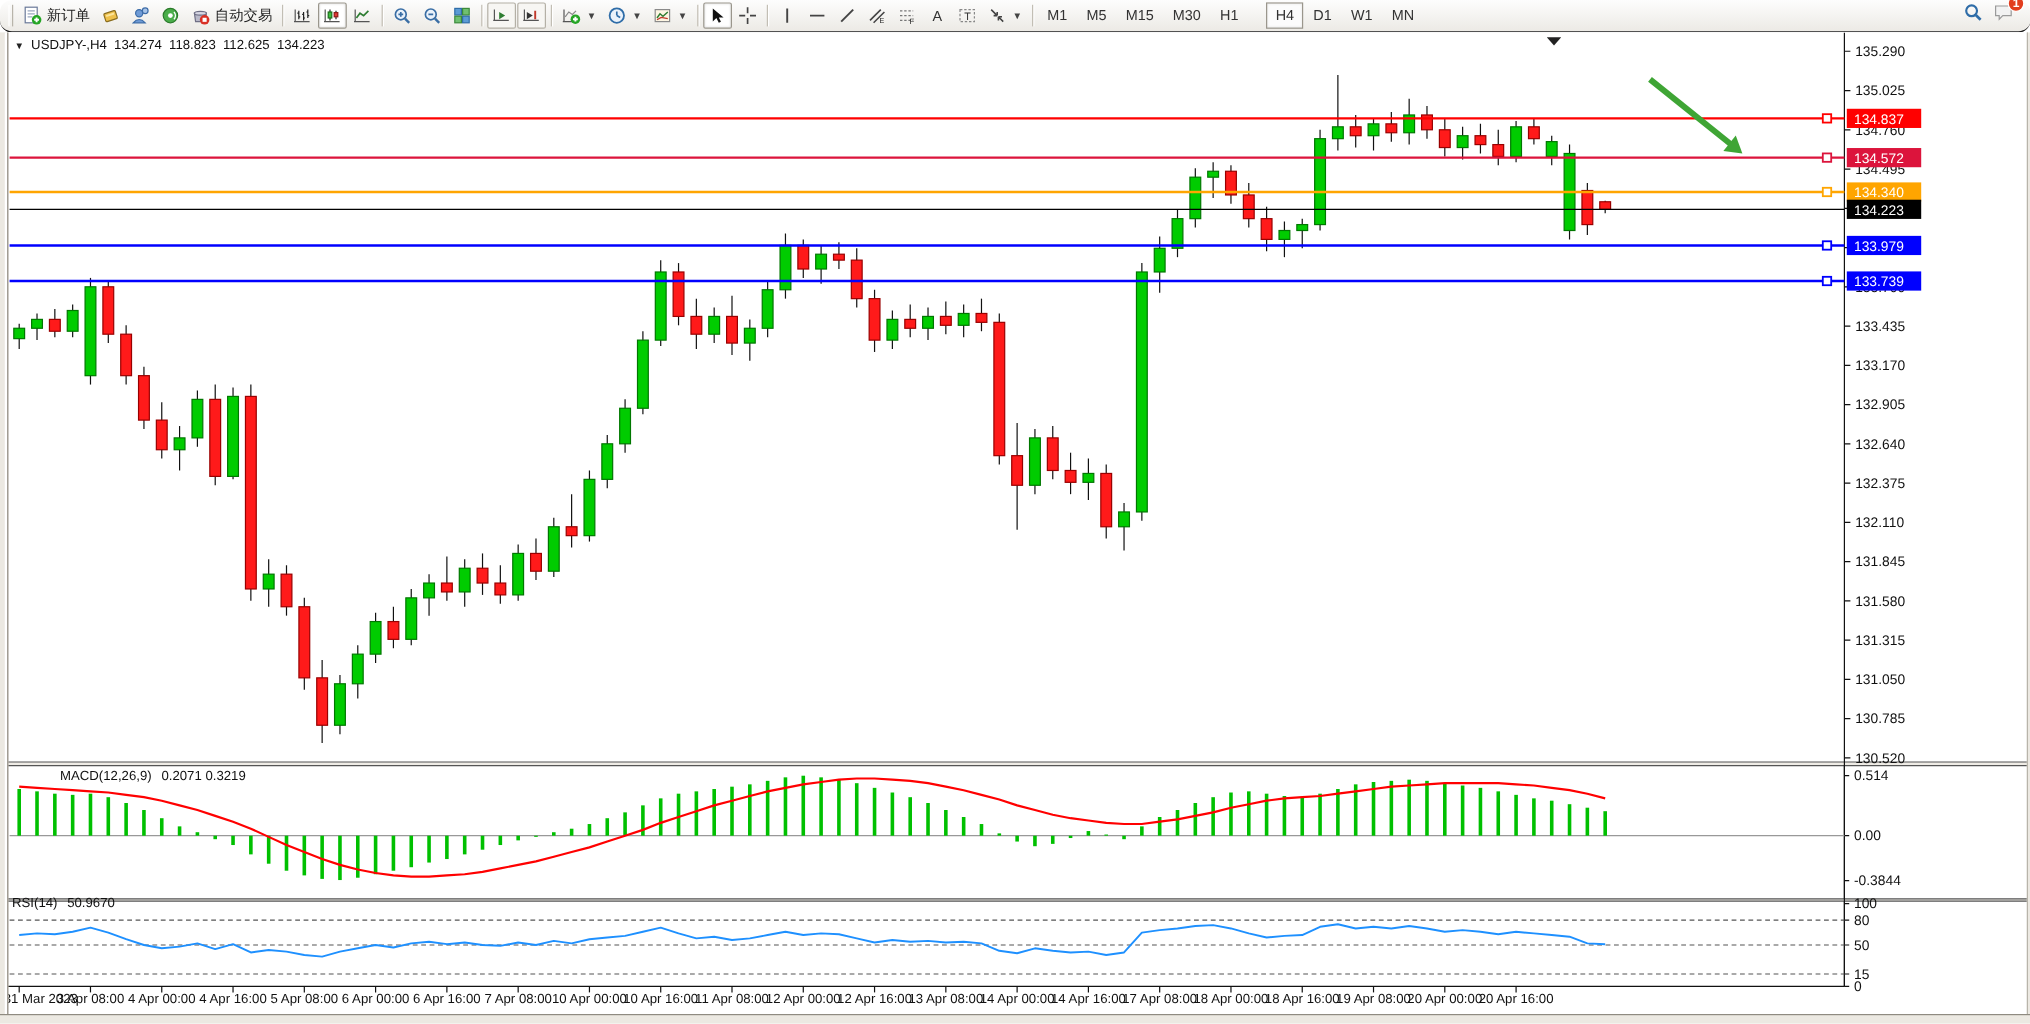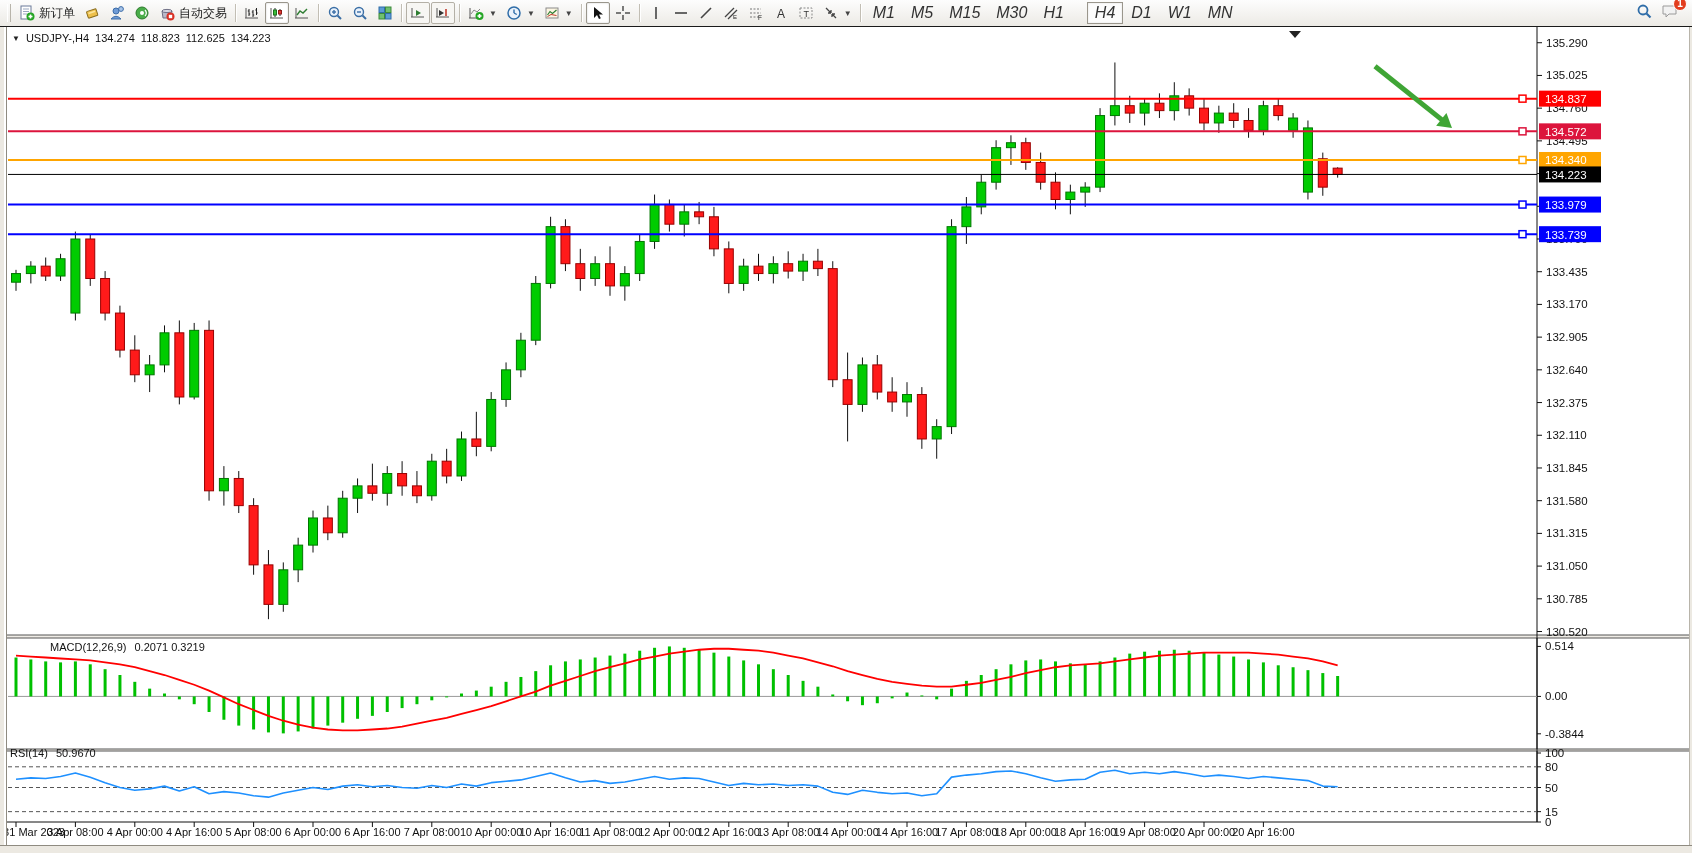--- a/index.html
+++ b/index.html
@@ -1,30 +1,30 @@
 <!DOCTYPE html>
 <html><head>
 <meta charset="utf-8">
 <style>
   * { box-sizing: border-box; margin: 0; padding: 0; }
   html,body { width:1692px; height:853px; overflow:hidden; background:#fff;
     font-family:"Liberation Sans", sans-serif; }
   
   .toolbar { position:absolute; left:0; top:0; width:1692px; height:27px;
     background:linear-gradient(#fdfdfd,#eceae5); border-bottom:1px solid #1a1a1a;
-    display:flex; align-items:center; padding:0 4px; gap:1px; }
+    display:flex; align-items:center; padding:0 4px; gap:1px;border-radius:10px; }
   .tb-grip { width:4px; height:18px; border-left:1px solid #fff; border-right:1px solid #b8b4aa; margin:0 3px; }
   .tb-sep { width:1px; height:18px; background:#c2beb4; margin:0 3px; box-shadow:1px 0 0 #fff; }
   .tbtn { height:22px; min-width:24px; display:flex; align-items:center; justify-content:center;
     gap:4px; padding:0 3px; border:1px solid transparent; border-radius:2px; font-size:12px; color:#222; }
   .tbtn.pressed { background:#fff; border:1px solid #9a968c; box-shadow:inset 0 0 2px #ccc; }
   .tbtn.framed { border:1px solid #b4b0a6; background:#f7f6f3; }
   .tbtn svg { display:block; }
   .caret { font-size:8px; color:#444; margin-left:1px; }
-  .period-btn { height:22px; padding:0 7px; font-size:16px; color:#333; border:1px solid transparent; display:flex; align-items:center;font-style:italic; }
+  .period-btn { height:22px; padding:0 7px; font-size:12px; color:#333; border:1px solid transparent; display:flex; align-items:center; }
   .period-btn.active { background:#fcfcfc; border:1px solid #9a968c; box-shadow:inset 0 0 2px #ddd;margin-left:15px; }
   .tb-right { margin-left:auto; display:flex; align-items:center; gap:8px; padding-right:8px; }
   .chat-wrap { position:relative; }
   .badge { position:absolute; top:-6px; right:-7px; background:#e23d1e; color:#fff;
     border-radius:50%; width:14px; height:14px; font-size:10px; font-weight:bold;
     display:flex; align-items:center; justify-content:center; border:1px solid #fff; }
   
   .chart-area { position:absolute; left:0; top:27px; width:1692px; height:826px; background:#fff; }
   .left-groove { position:absolute; left:0; top:27px; width:7px; height:818px;
     background:#ece9e2; border-right:1px solid #8f8b81; box-shadow:inset -2px 0 0 #fff; }

